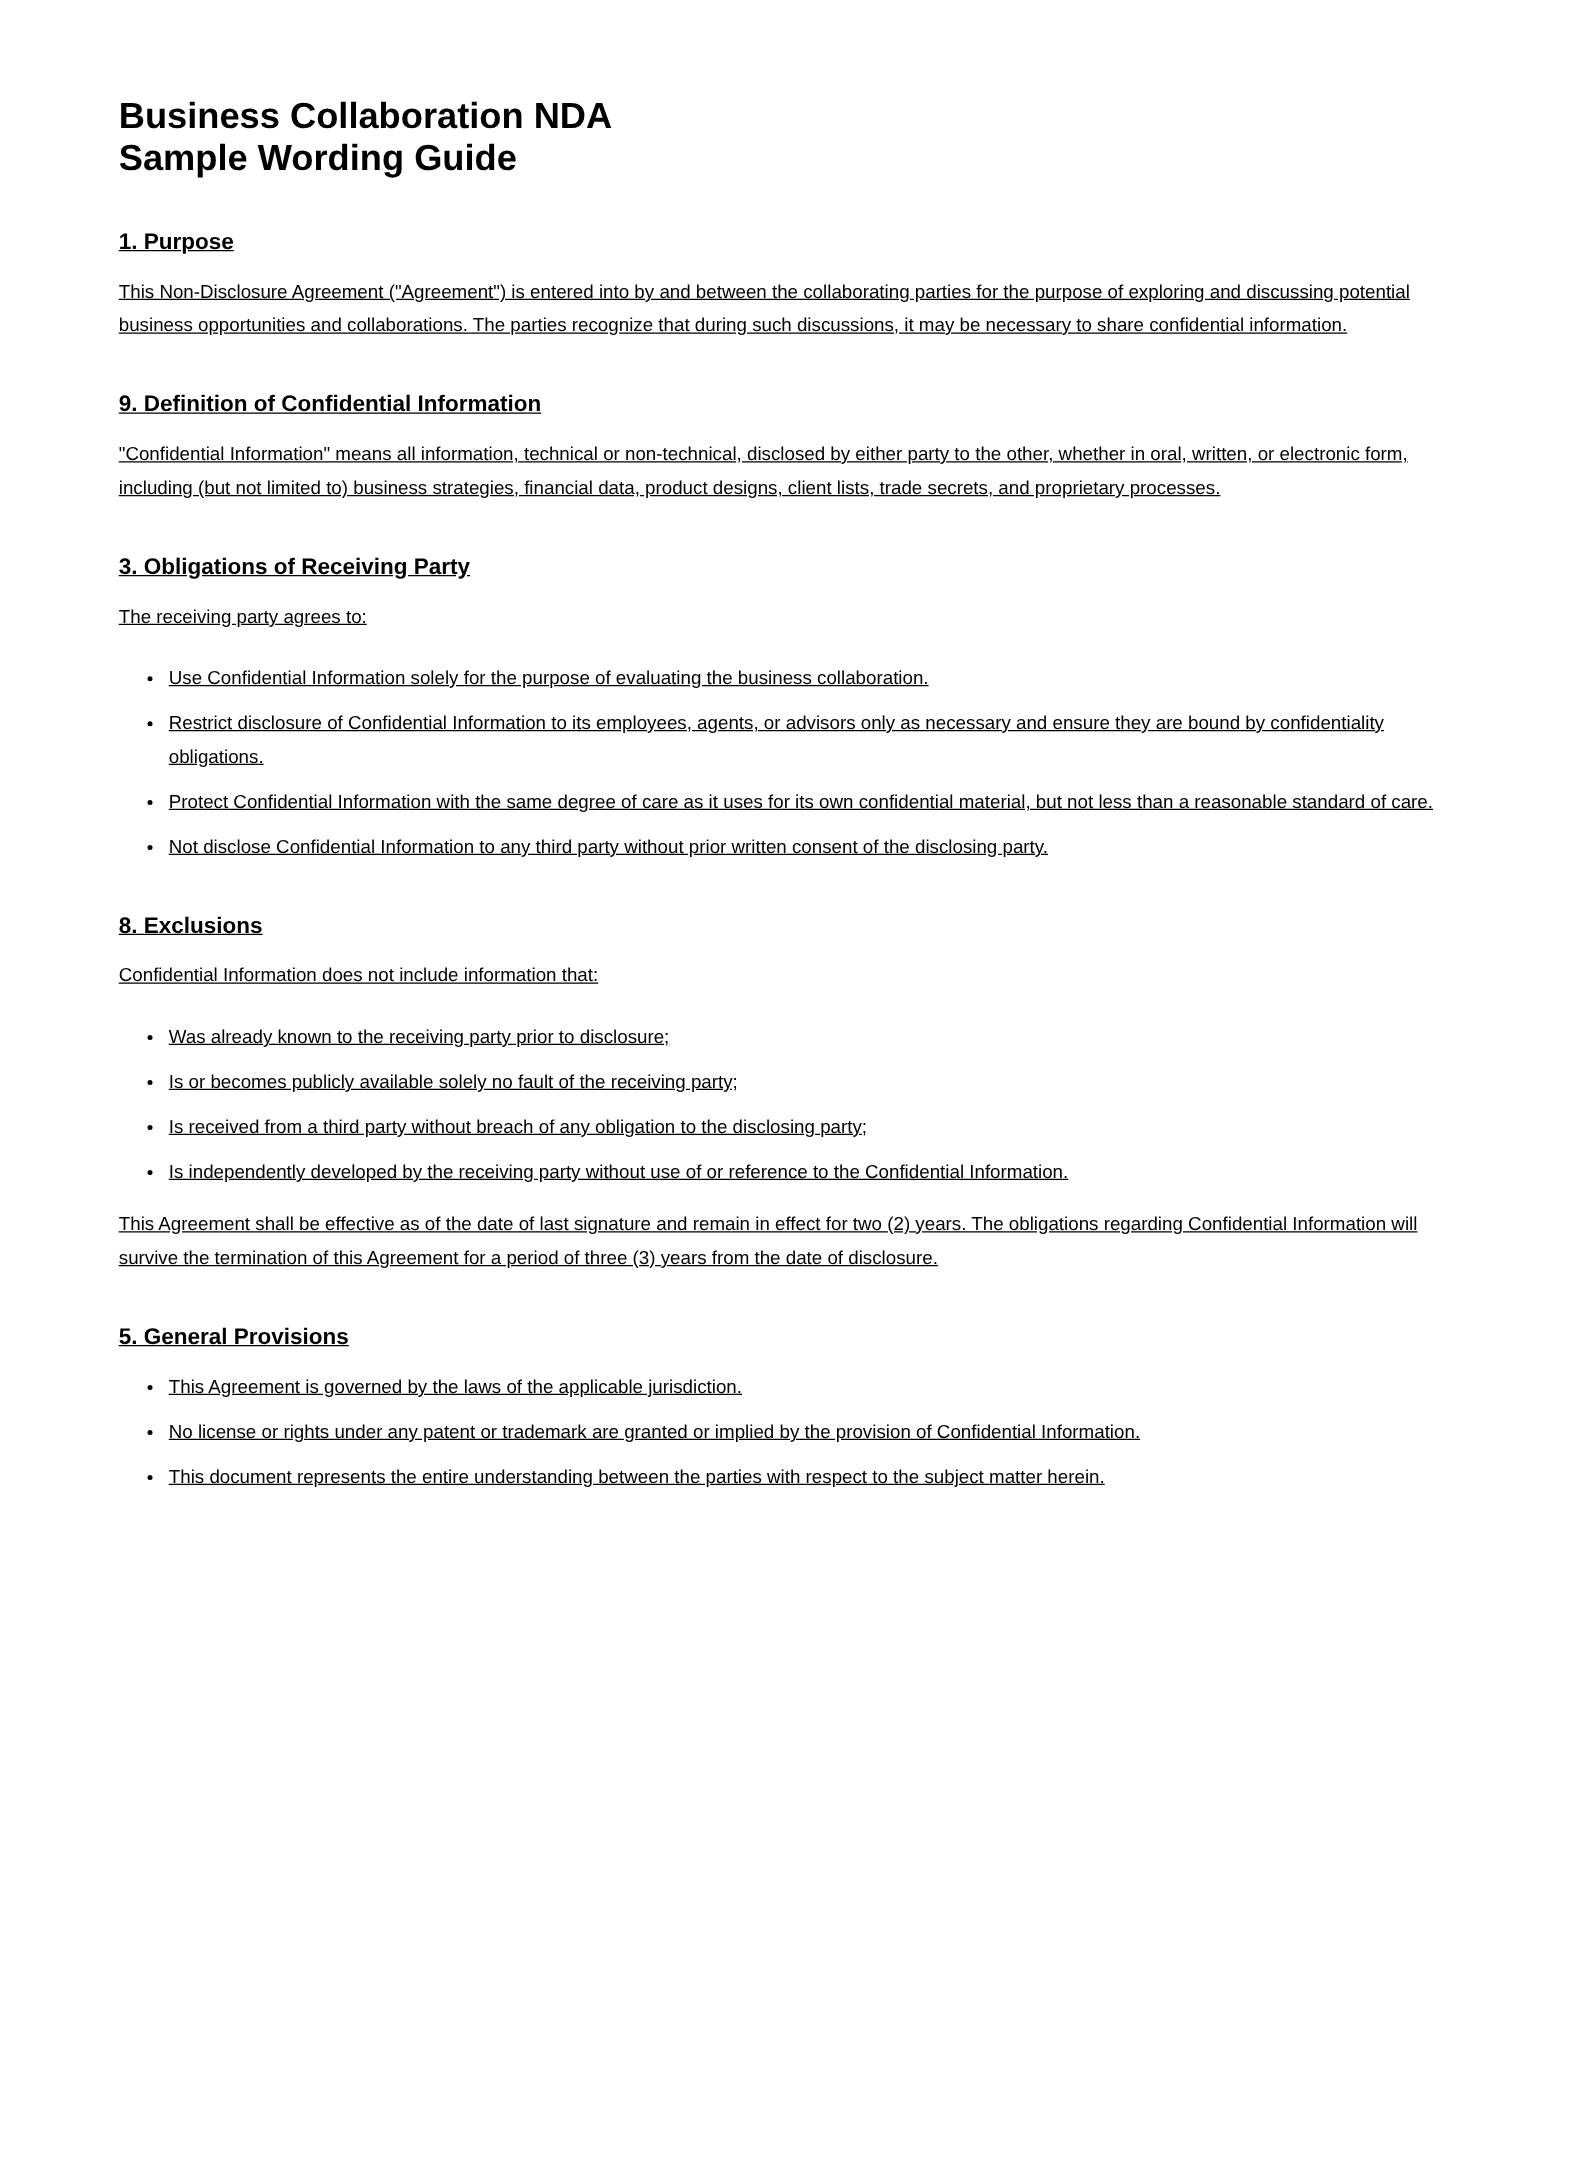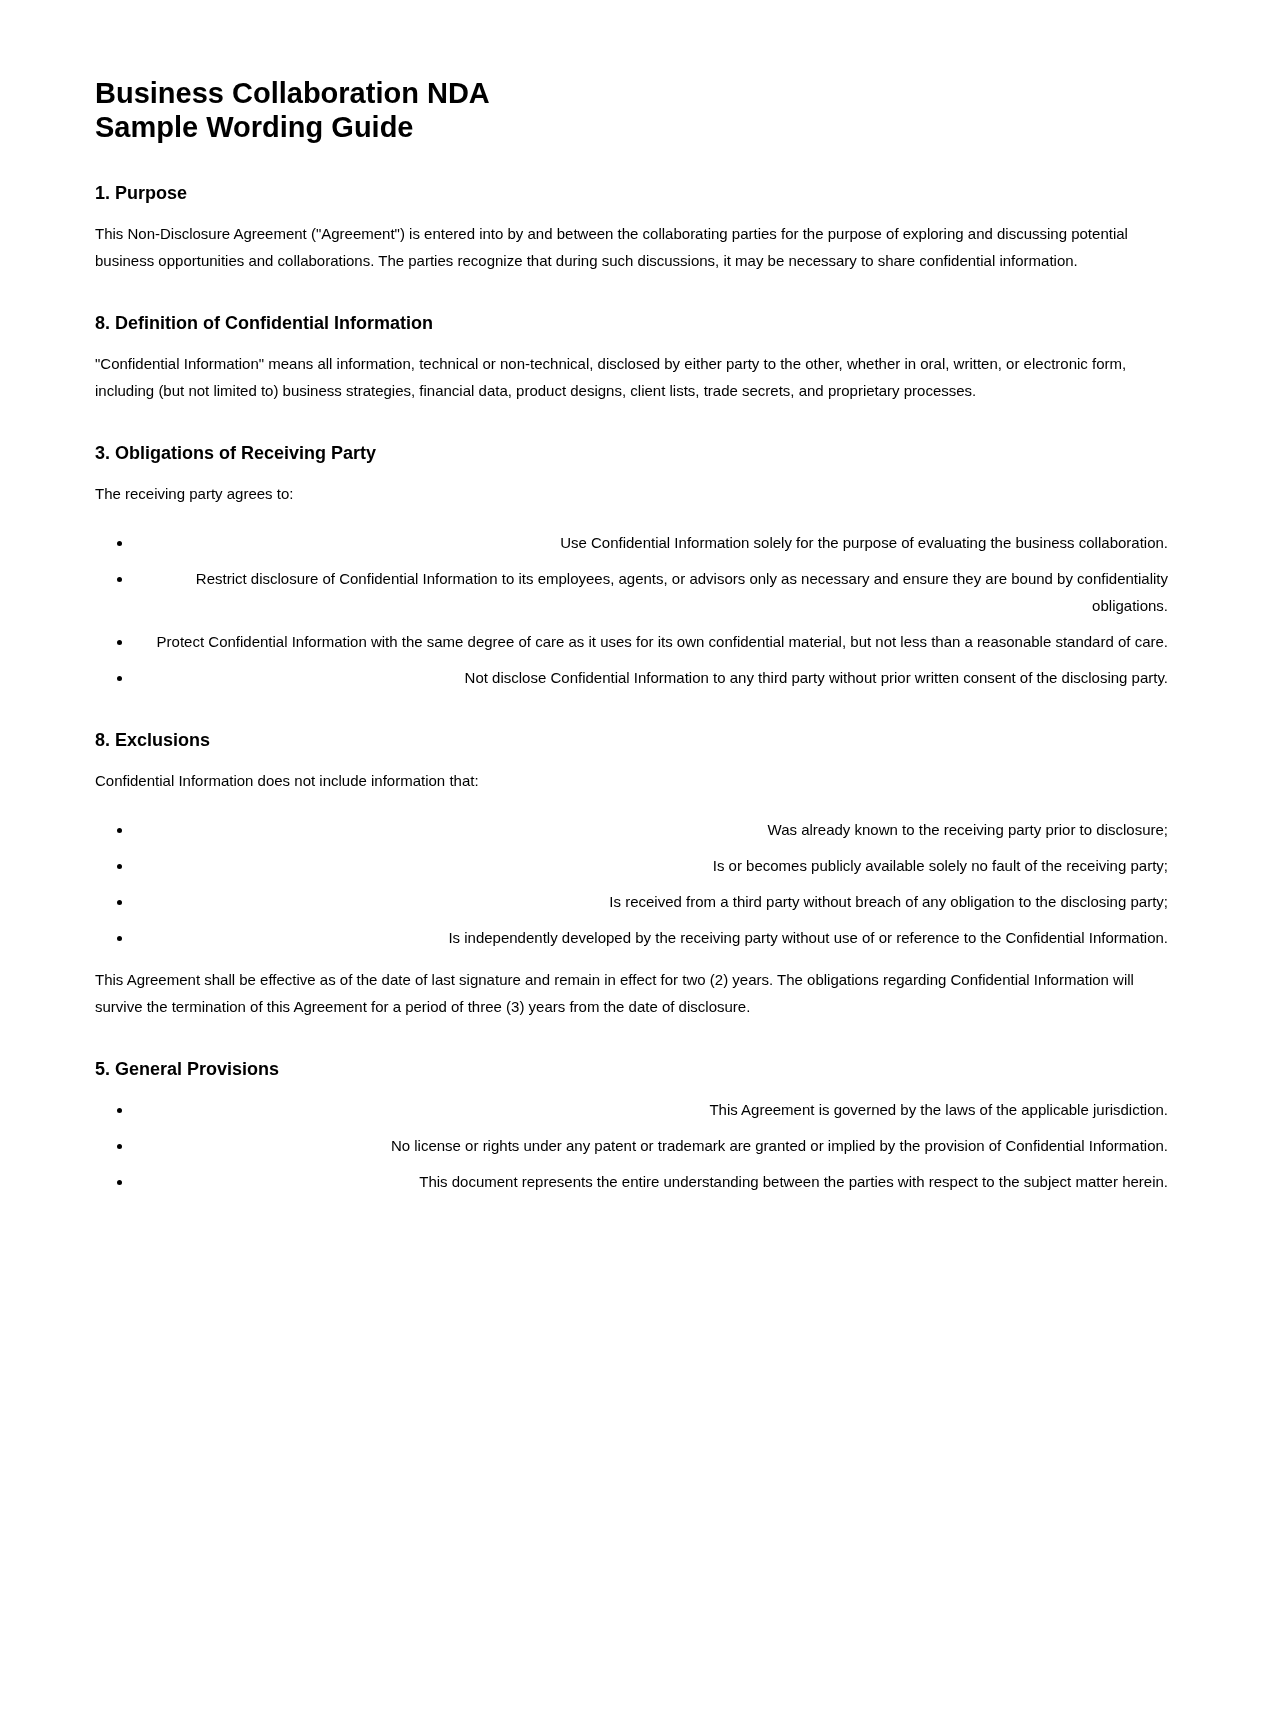--- a/index.html
+++ b/index.html
@@ -45,43 +45,43 @@
   ul.bullet-list {
     margin: 22px 0 15px 0;
     padding: 0 0 0 38px;
     list-style-type: disc;
   }
   ul.bullet-list li {
     font-size: 15px;
     line-height: 27px;
     margin: 0 0 9px 0;
     padding-left: 2px;
-    text-align: right;
   }
   section.doc-section {
     margin: 0;
+    text-decoration: underline;
   }
 </style>
 </head>
 <body>
 
 <div class="page">
 
   <h1 class="doc-title">
     <span class="title-line">Business Collaboration NDA</span>
     <span class="title-line">Sample Wording Guide</span>
   </h1>
 
   <section class="doc-section">
     <h2 class="section-heading">1. Purpose</h2>
     <p class="body-text">This Non-Disclosure Agreement ("Agreement") is entered into by and between the collaborating parties for the purpose of exploring and discussing potential business opportunities and collaborations. The parties recognize that during such discussions, it may be necessary to share confidential information.</p>
   </section>
 
   <section class="doc-section">
-    <h2 class="section-heading">8. Definition of Confidential Information</h2>
+    <h2 class="section-heading">9. Definition of Confidential Information</h2>
     <p class="body-text">"Confidential Information" means all information, technical or non-technical, disclosed by either party to the other, whether in oral, written, or electronic form, including (but not limited to) business strategies, financial data, product designs, client lists, trade secrets, and proprietary processes.</p>
   </section>
 
   <section class="doc-section">
     <h2 class="section-heading">3. Obligations of Receiving Party</h2>
     <p class="body-text">The receiving party agrees to:</p>
     <ul class="bullet-list">
       <li>Use Confidential Information solely for the purpose of evaluating the business collaboration.</li>
       <li>Restrict disclosure of Confidential Information to its employees, agents, or advisors only as necessary and ensure they are bound by confidentiality obligations.</li>
       <li>Protect Confidential Information with the same degree of care as it uses for its own confidential material, but not less than a reasonable standard of care.</li>

